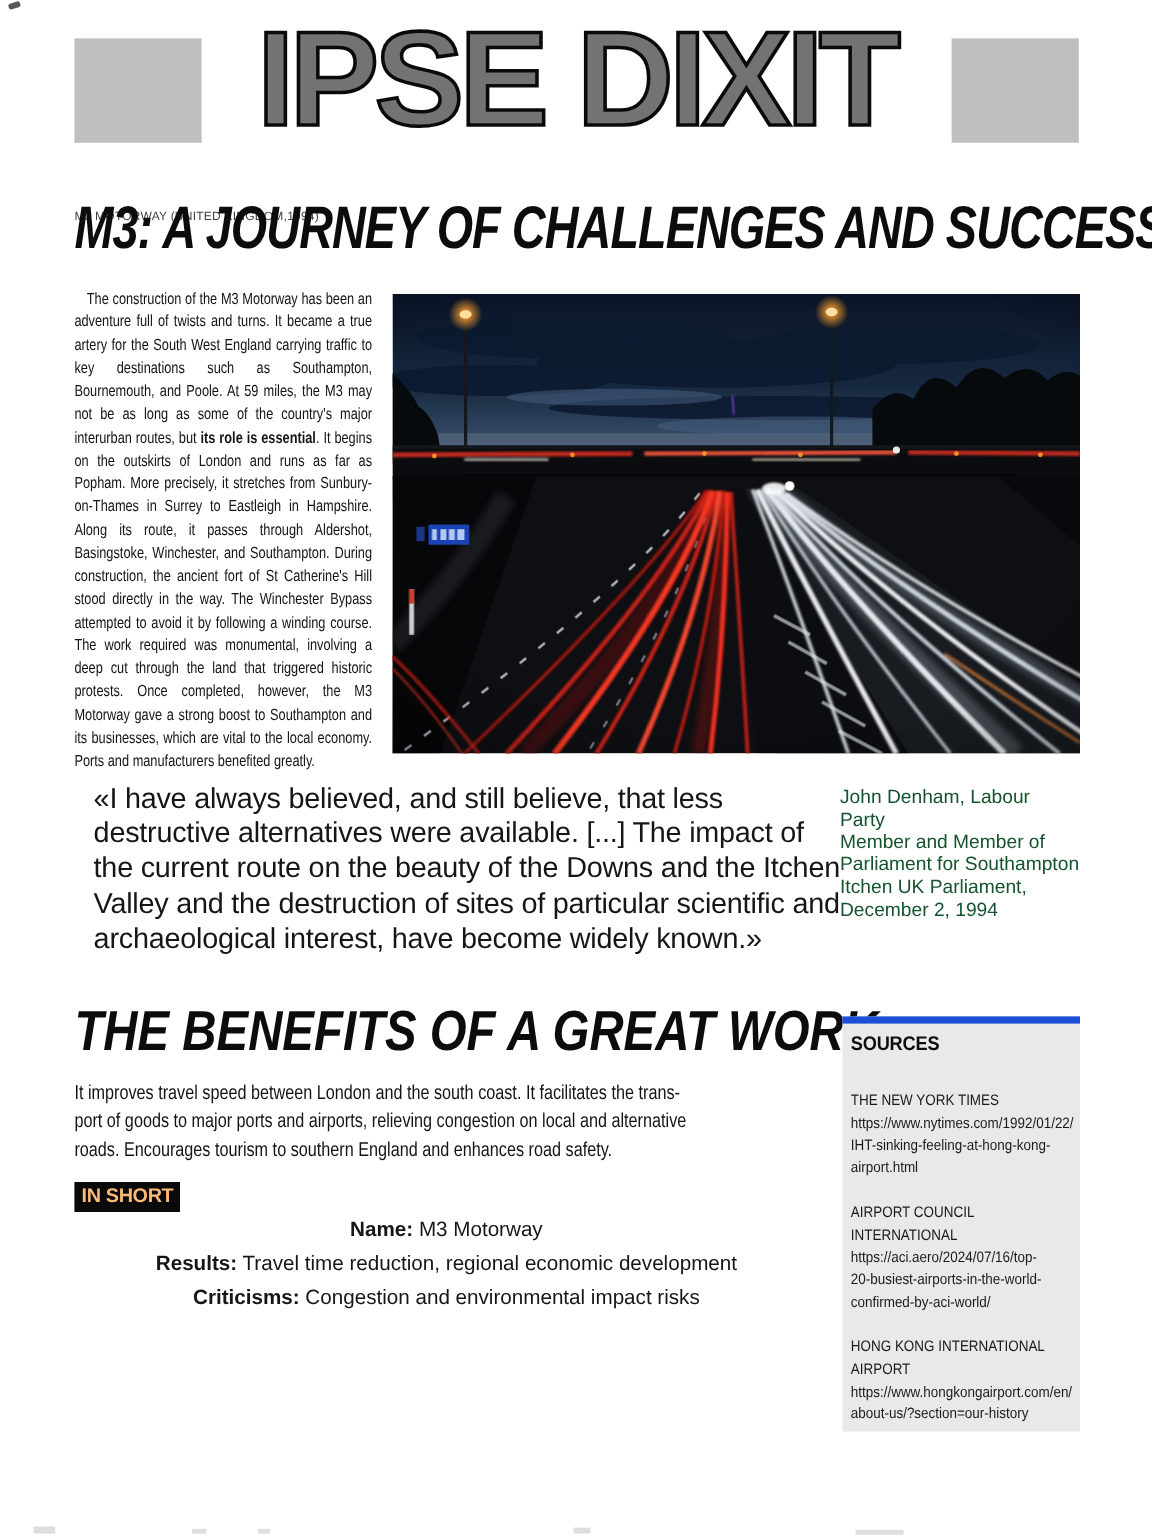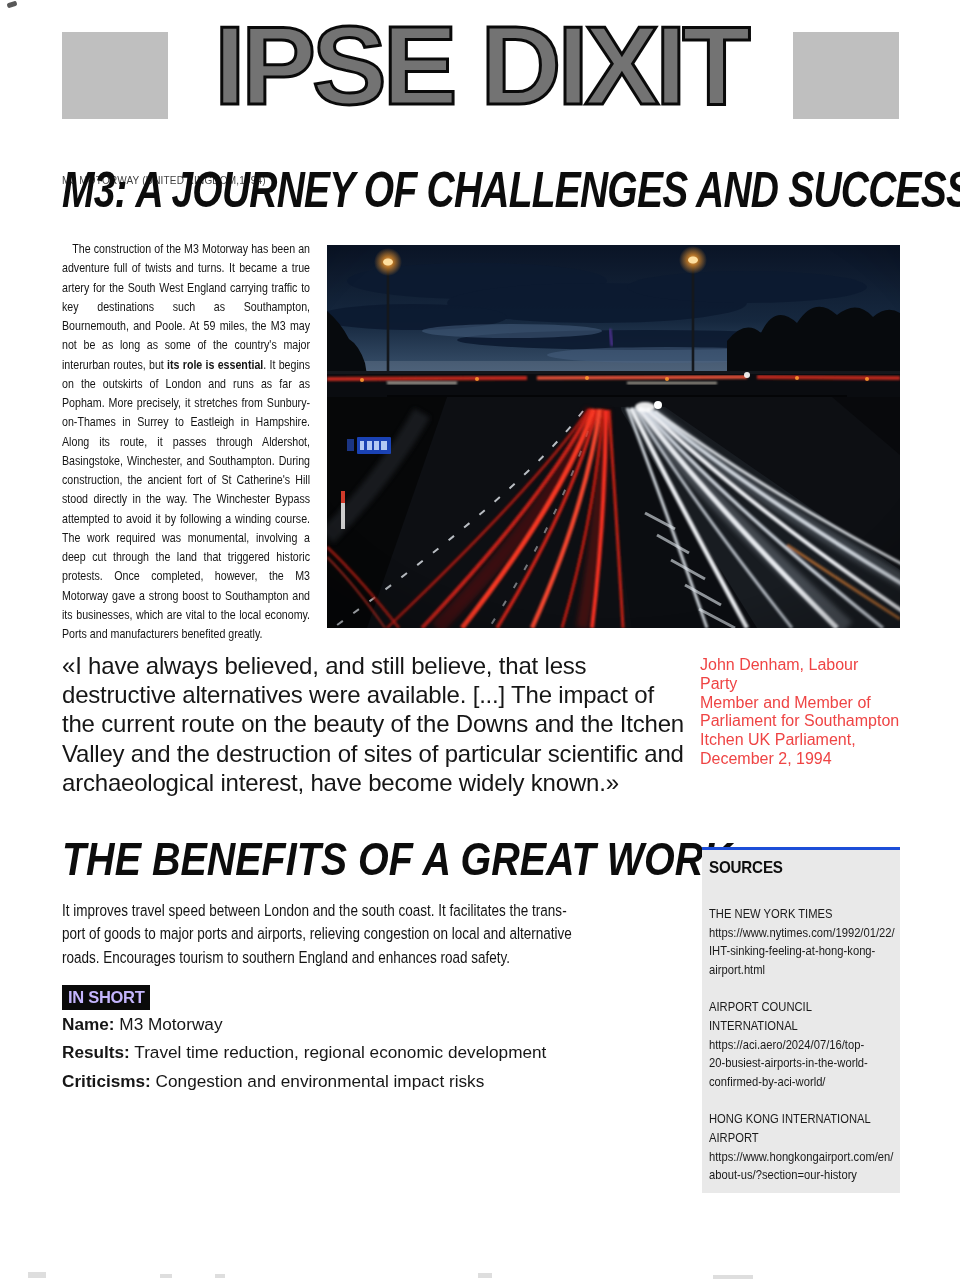--- a/index.html
+++ b/index.html
@@ -36,55 +36,55 @@
     transform:scaleX(.795); transform-origin:0 0;
     color:#141414;
   }
   .bodycol p { text-indent:13px; }
 
   
   .photo { left:327px; top:245px; width:573px; height:383px; overflow:hidden; }
 
   
   .quote {
-    left:62px; top:651px; width:660px;
+    left:78px; top:651px; width:660px;
     font-size:24px; line-height:29.2px; color:#161616;
     white-space:pre-line; letter-spacing:-.2px;
   }
   .attribution {
     left:700px; top:656px; width:200px;
-    font-size:16px; line-height:18.8px; color:#ef4444; white-space:pre-line;
+    font-size:16px; line-height:18.8px; color:#14532d; white-space:pre-line;
   }
 
   
   .benefits-heading {
     left:62px; top:835px; font-size:47px; line-height:47px;
     font-weight:bold; font-style:italic; letter-spacing:0;
     transform:scaleX(.84); transform-origin:0 0; white-space:nowrap; color:#0c0c0c;
   }
   .benefits-par {
     left:62px; top:899px; width:762px;
     font-size:16.8px; line-height:23.4px; white-space:pre-line;
     transform:scaleX(.805); transform-origin:0 0; color:#141414;
   }
 
   
   .inshort-label {
     left:62px; top:985px; width:88px; height:25px; background:#0a0a0a;
-    color:#c4b5fd; font-weight:bold; font-size:16.5px; line-height:25px;
+    color:#fdba74; font-weight:bold; font-size:16.5px; line-height:25px;
     padding-left:6px; letter-spacing:-.3px;
   }
   .facts { left:62px; top:1014px; width:620px; list-style:none; }
-  .facts li { height:28.4px; font-size:17.2px; color:#161616; }
+  .facts li { height:28.4px; font-size:17.2px; color:#161616;text-align:center; }
   .facts b { font-weight:bold; }
 
   
   .sources-box {
     left:702px; top:847px; width:198px; height:346px;
-    background:#e9e9e9; border-top:3px solid #1d4ed8;
+    background:#e9e9e9; border-top:6px solid #1d4ed8;
     padding:8px 6px 0 7px;
   }
   .sources-heading { font-size:16.5px; font-weight:bold; letter-spacing:-.2px; color:#0d0d0d;
     transform:scaleX(.92); transform-origin:0 0; margin-bottom:28px; }
   .sources-entries { width:212px; transform:scaleX(.89); transform-origin:0 0; }
   .source-entry { margin-bottom:19px; color:#1a1a1a; }
   .source-name { font-size:12.6px; line-height:18.6px; white-space:pre-line; }
   .source-url  { font-size:12.6px; line-height:18.6px; white-space:pre-line; }
 
   

